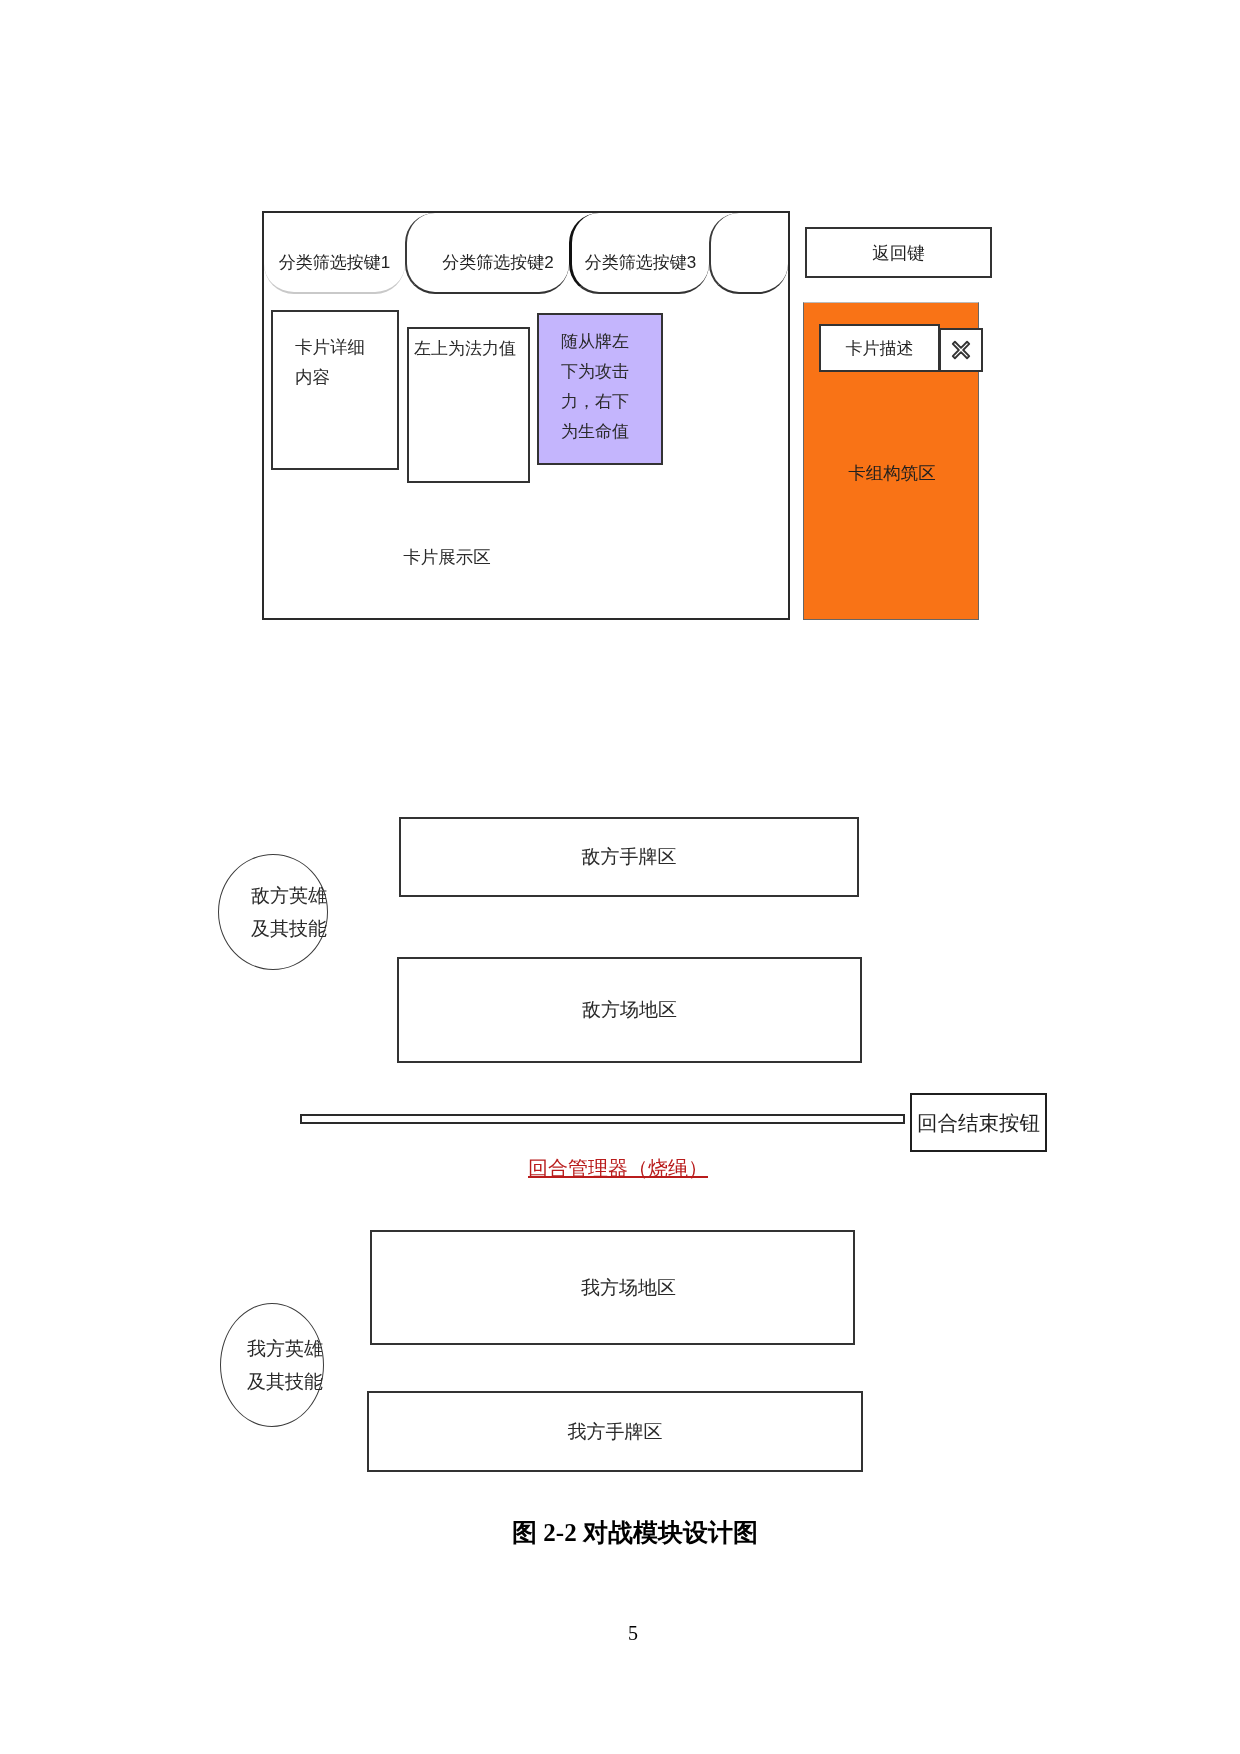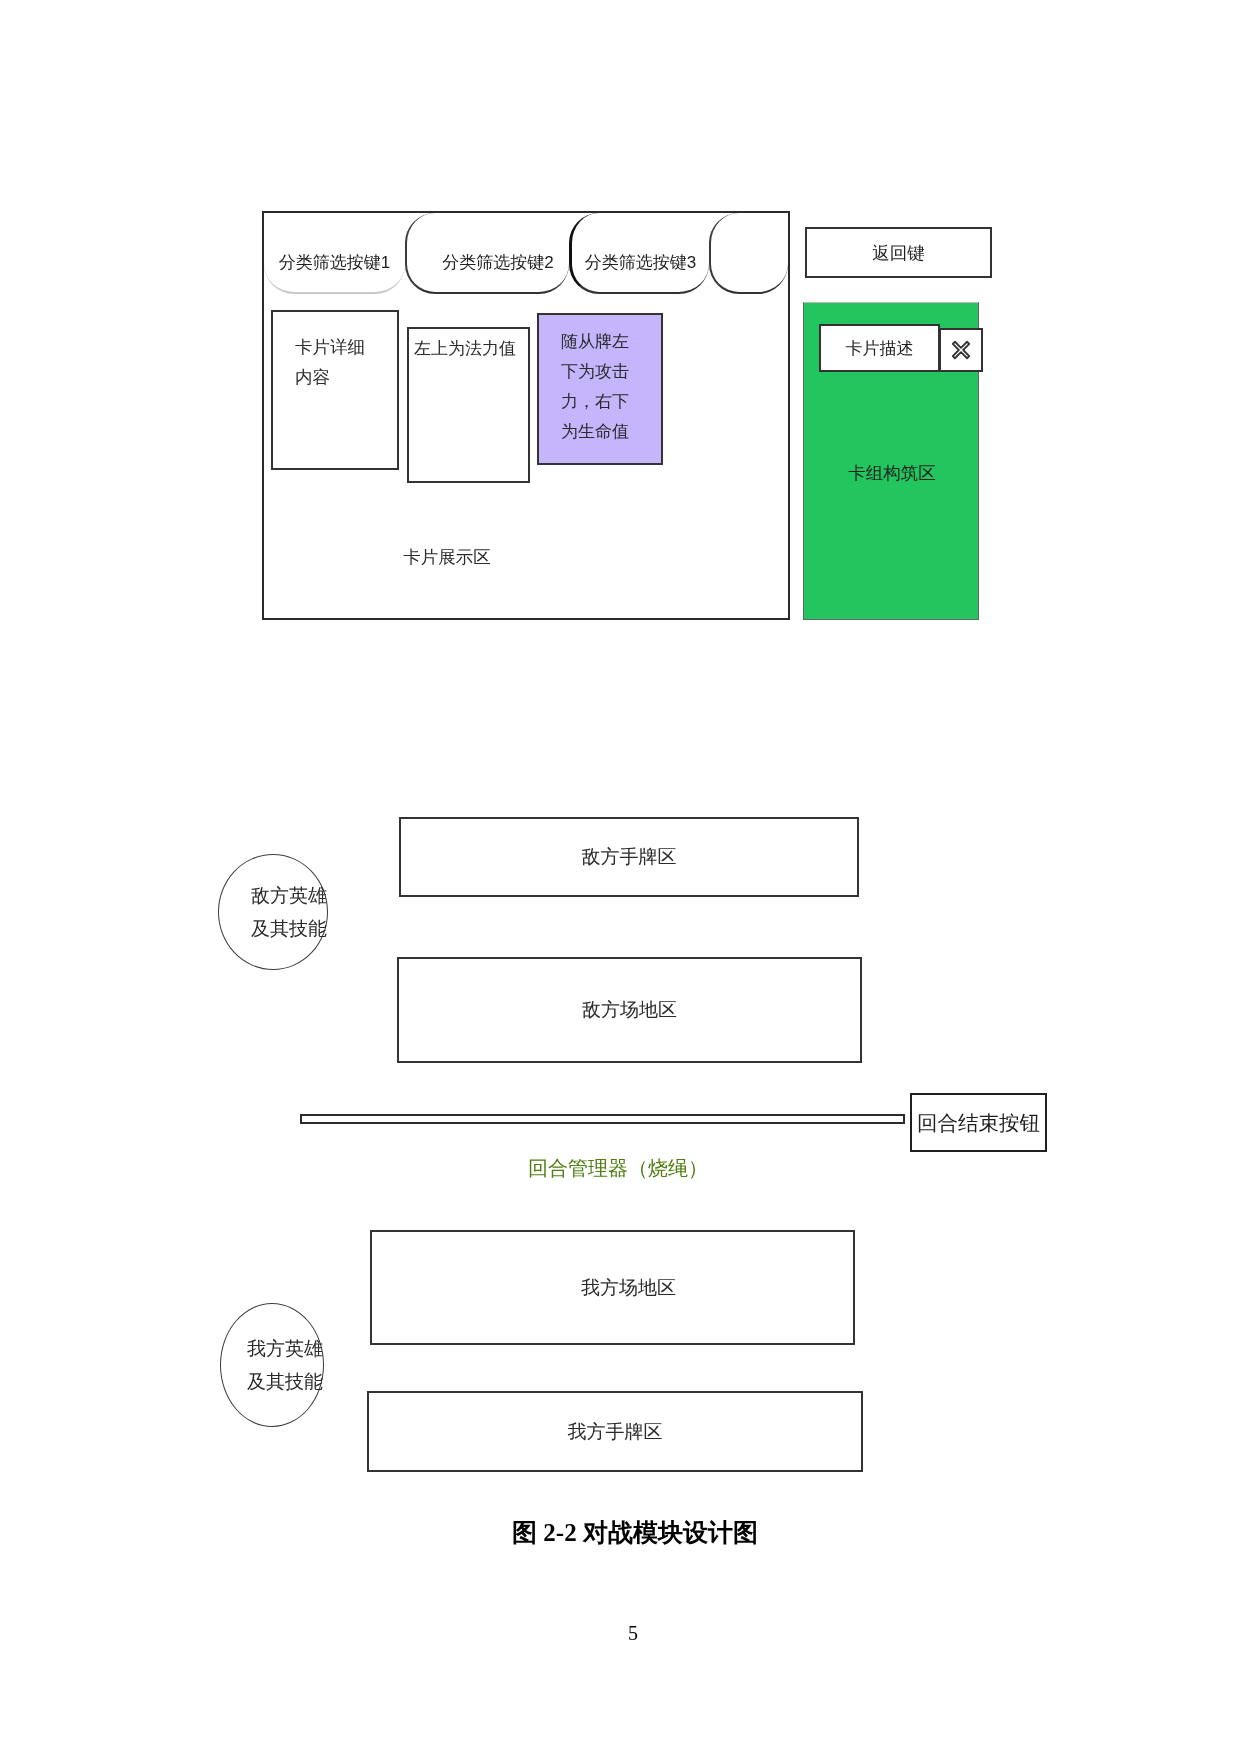--- a/index.html
+++ b/index.html
@@ -29,21 +29,21 @@
 
   #card-detail-box{left:271px;top:310px;width:128px;height:160px;border:2px solid #333;
        font-size:17.5px;line-height:30px;padding:20px 18px 0 22px;color:#2a2a2a;}
   #mana-box{left:407px;top:311px;width:123px;height:156px;border:2px solid #333;
        font-size:17px;padding:8px 2px 0 5px;color:#2a2a2a;white-space:nowrap;margin-top:16px;}
   #minion-box{left:537px;top:313px;width:126px;height:152px;border:2px solid #333;
        font-size:17px;line-height:30px;padding:12px 20px 0 22px;color:#2a2a2a;}
   #card-display-label{left:352px;top:545px;width:190px;font-size:17.5px;text-align:center;}
 
   #back-button{left:805px;top:227px;width:187px;height:51px;border:2px solid #333;font-size:17.5px;}
-  #deck-panel{left:803px;top:302px;width:176px;height:318px;border:1px solid #666;border-top:1px solid #bbb;background:#22c55e;}
+  #deck-panel{left:803px;top:302px;width:176px;height:318px;border:1px solid #666;border-top:1px solid #bbb;background:#f97316;}
   #card-desc-box{left:15px;top:21px;width:117px;height:44px;border:2px solid #333;font-size:17px;position:absolute;background:#fff;}
   #close-box{left:135px;top:25px;width:40px;height:40px;border:2px solid #333;position:absolute;background:#fff;
        display:flex;align-items:center;justify-content:center;cursor:pointer;}
   #deck-area-label{left:0;top:158px;width:176px;font-size:17.5px;text-align:center;position:absolute;}
 
   
   .zone{position:absolute;box-sizing:border-box;background:#fff;border:2px solid #333;
         display:flex;align-items:center;justify-content:center;font-size:19px;color:#2a2a2a;}
   #enemy-hand{left:399px;top:817px;width:460px;height:80px;}
   #enemy-field{left:397px;top:957px;width:465px;height:106px;}
@@ -52,21 +52,21 @@
 
   .hero-circle{position:absolute;box-sizing:border-box;border:1.5px solid #3c3c3c;border-radius:50%;
         background:#fff;display:flex;flex-direction:column;align-items:flex-end;justify-content:center;
         font-size:19px;line-height:33px;color:#2a2a2a;text-align:center;}
   #enemy-hero{left:218px;top:854px;width:110px;height:116px;}
   #my-hero{left:220px;top:1303px;width:104px;height:124px;}
 
   #rope-bar{left:300px;top:1114px;width:605px;height:10px;border:2px solid #2a2a2a;background:#fff;position:absolute;box-sizing:border-box;}
   #end-turn-button{left:910px;top:1093px;width:137px;height:59px;border:2px solid #1f1f1f;font-size:20.5px;
         letter-spacing:0;padding:0 1px;}
-  #turn-manager-label{left:473px;top:1155px;width:290px;font-size:20px;text-align:center;color:#4d7c0f;}
+  #turn-manager-label{left:473px;top:1155px;width:290px;font-size:20px;text-align:center;color:#b91c1c;text-decoration:underline;}
 
   #figure-caption{left:320px;top:1516px;width:630px;text-align:center;
         font-family:"Liberation Serif", serif;font-weight:bold;font-size:25px;color:#000;}
   #page-number{left:583px;top:1622px;width:100px;text-align:center;
         font-family:"Liberation Serif", serif;font-size:20px;color:#000;}
 </style>
 </head>
 <body>
 
 <div id="page">

